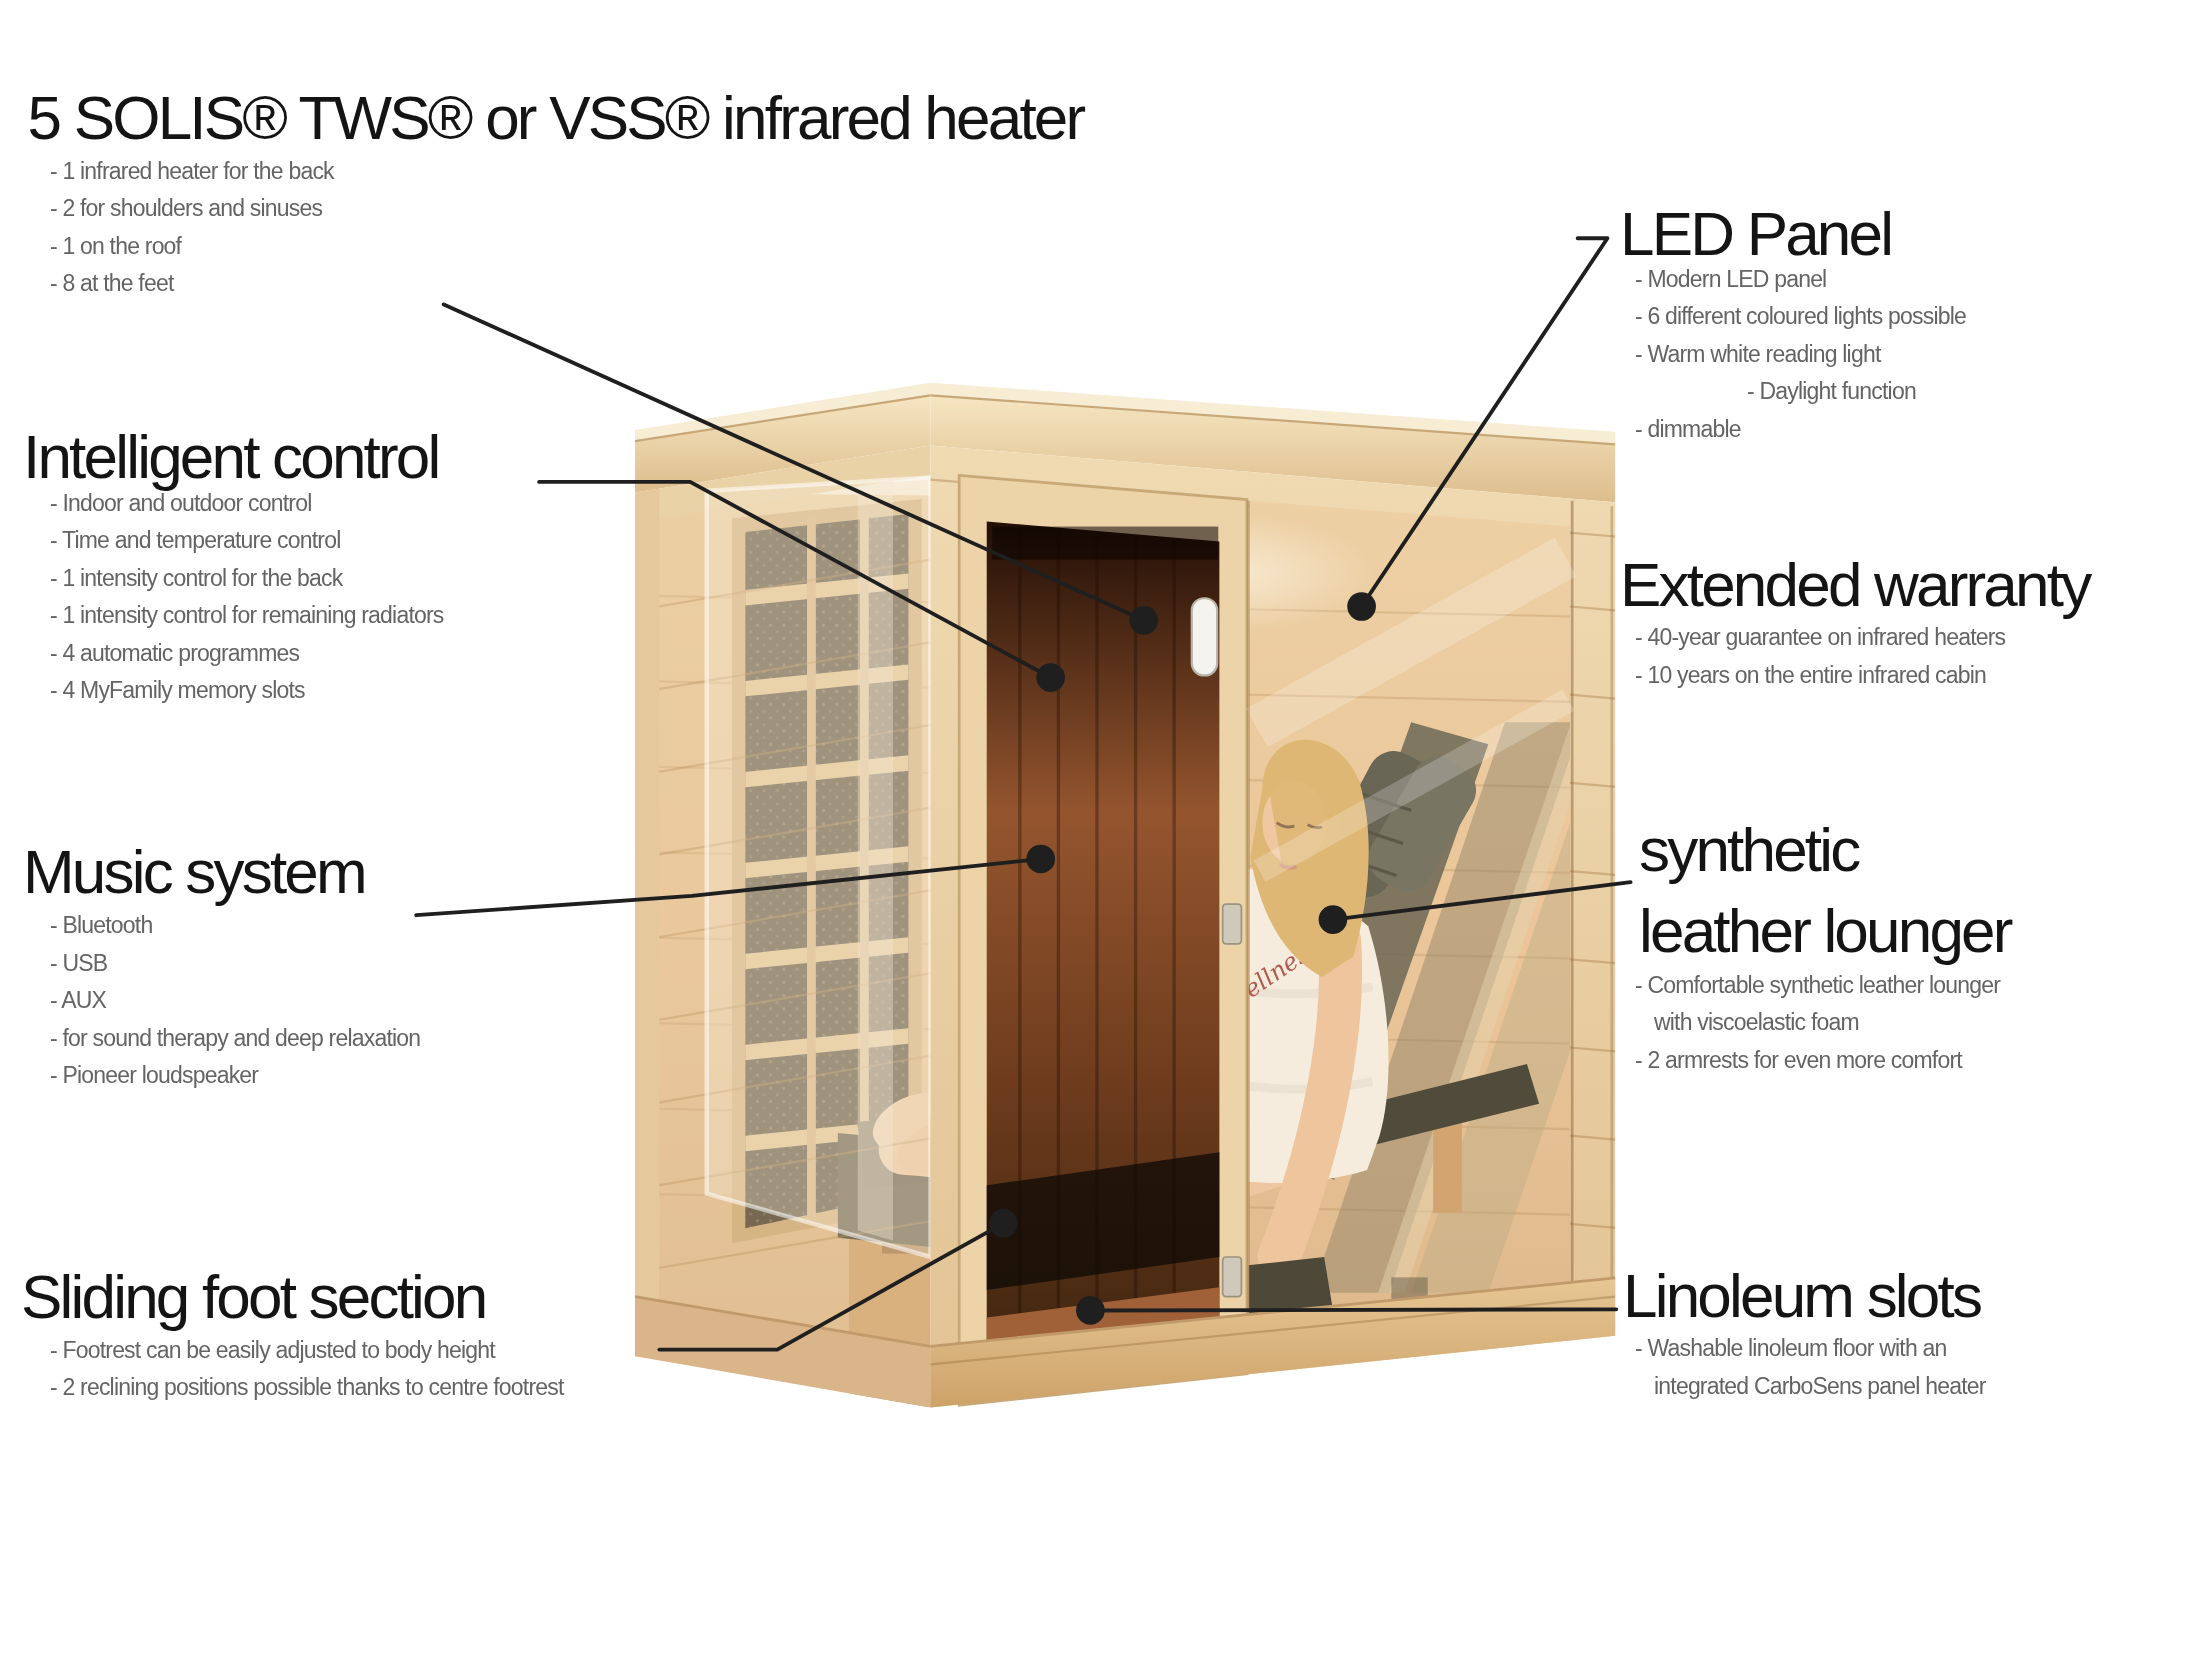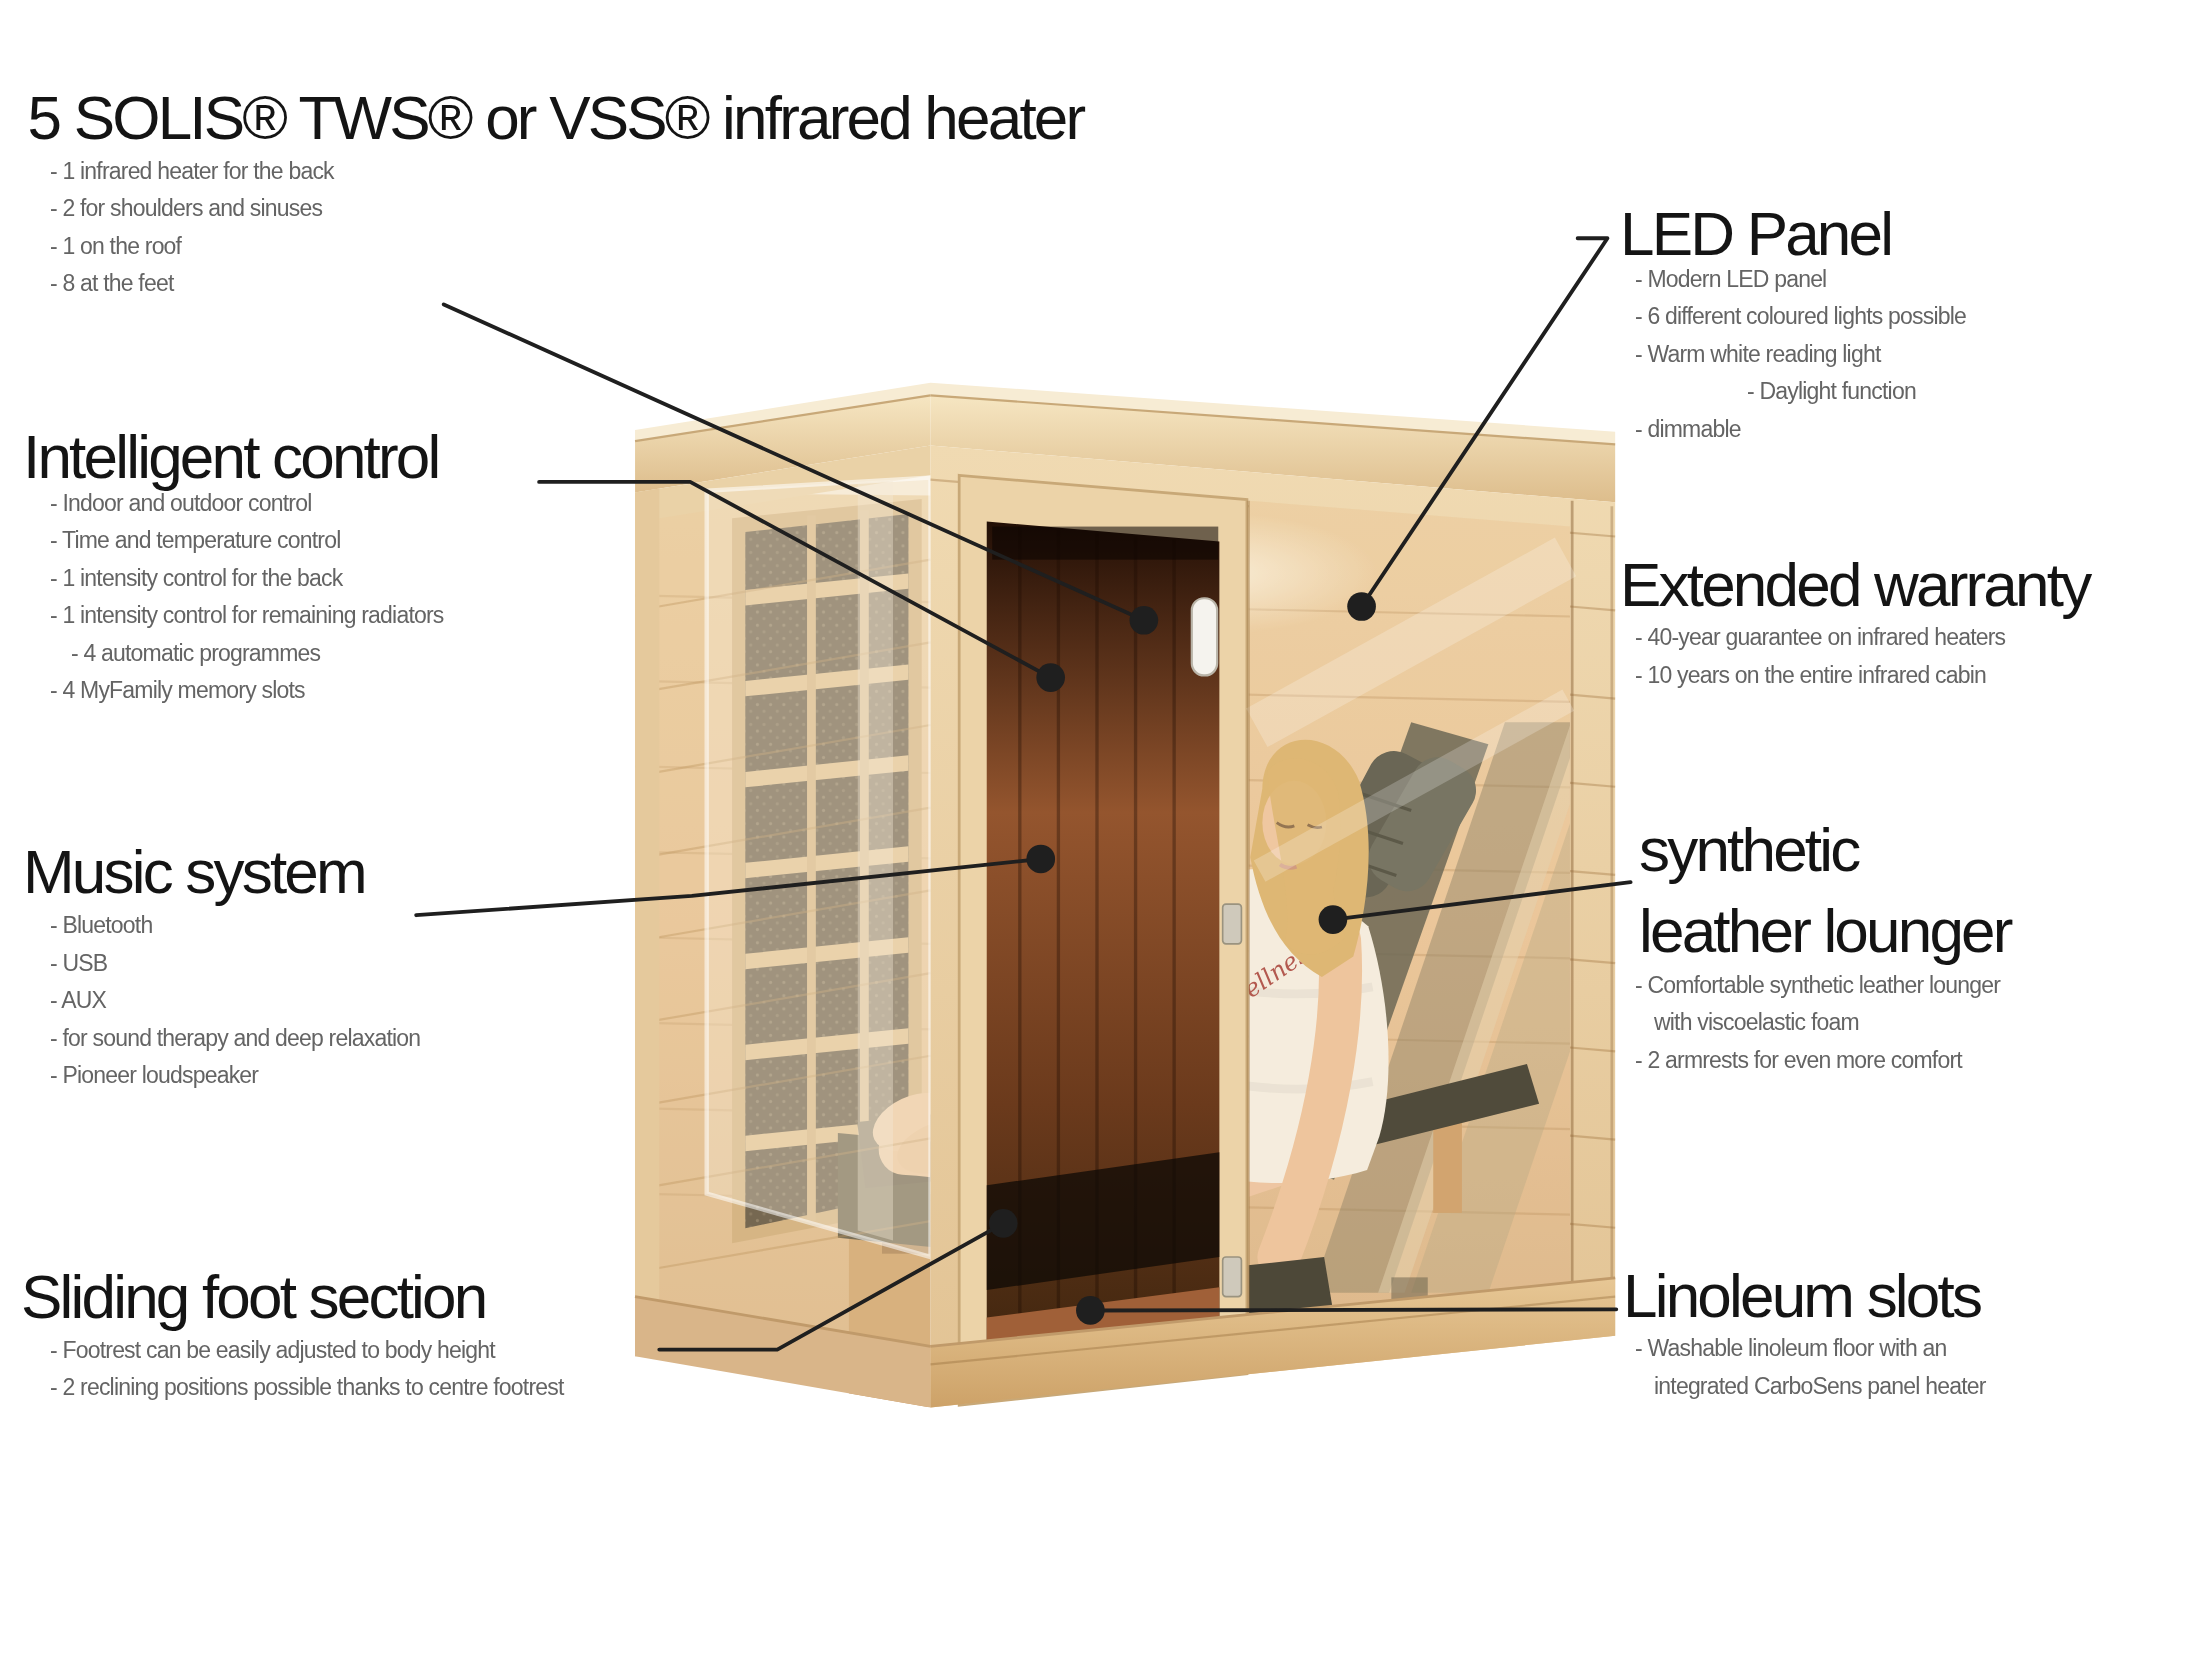--- a/index.html
+++ b/index.html
@@ -298,21 +298,21 @@
     <div class="bullet" style="left:50px;top:235px;">- 1 on the roof</div>
     <div class="bullet" style="left:50px;top:272px;">- 8 at the feet</div>
   </div>
 
   <div class="label">
     <div class="label-title" style="left:23px;top:426px;">Intelligent control</div>
     <div class="bullet" style="left:50px;top:492px;">- Indoor and outdoor control</div>
     <div class="bullet" style="left:50px;top:529px;">- Time and temperature control</div>
     <div class="bullet" style="left:50px;top:567px;">- 1 intensity control for the back</div>
     <div class="bullet" style="left:50px;top:604px;">- 1 intensity control for remaining radiators</div>
-    <div class="bullet" style="left:50px;top:642px;margin-left:21px;">- 4 automatic programmes</div>
+    <div class="bullet" style="left:50px;top:642px;">- 4 automatic programmes</div>
     <div class="bullet" style="left:50px;top:679px;">- 4 MyFamily memory slots</div>
   </div>
 
   <div class="label">
     <div class="label-title" style="left:23px;top:841px;">Music system</div>
     <div class="bullet" style="left:50px;top:914px;">- Bluetooth</div>
     <div class="bullet" style="left:50px;top:952px;">- USB</div>
     <div class="bullet" style="left:50px;top:989px;">- AUX</div>
     <div class="bullet" style="left:50px;top:1027px;">- for sound therapy and deep relaxation</div>
     <div class="bullet" style="left:50px;top:1064px;">- Pioneer loudspeaker</div>

